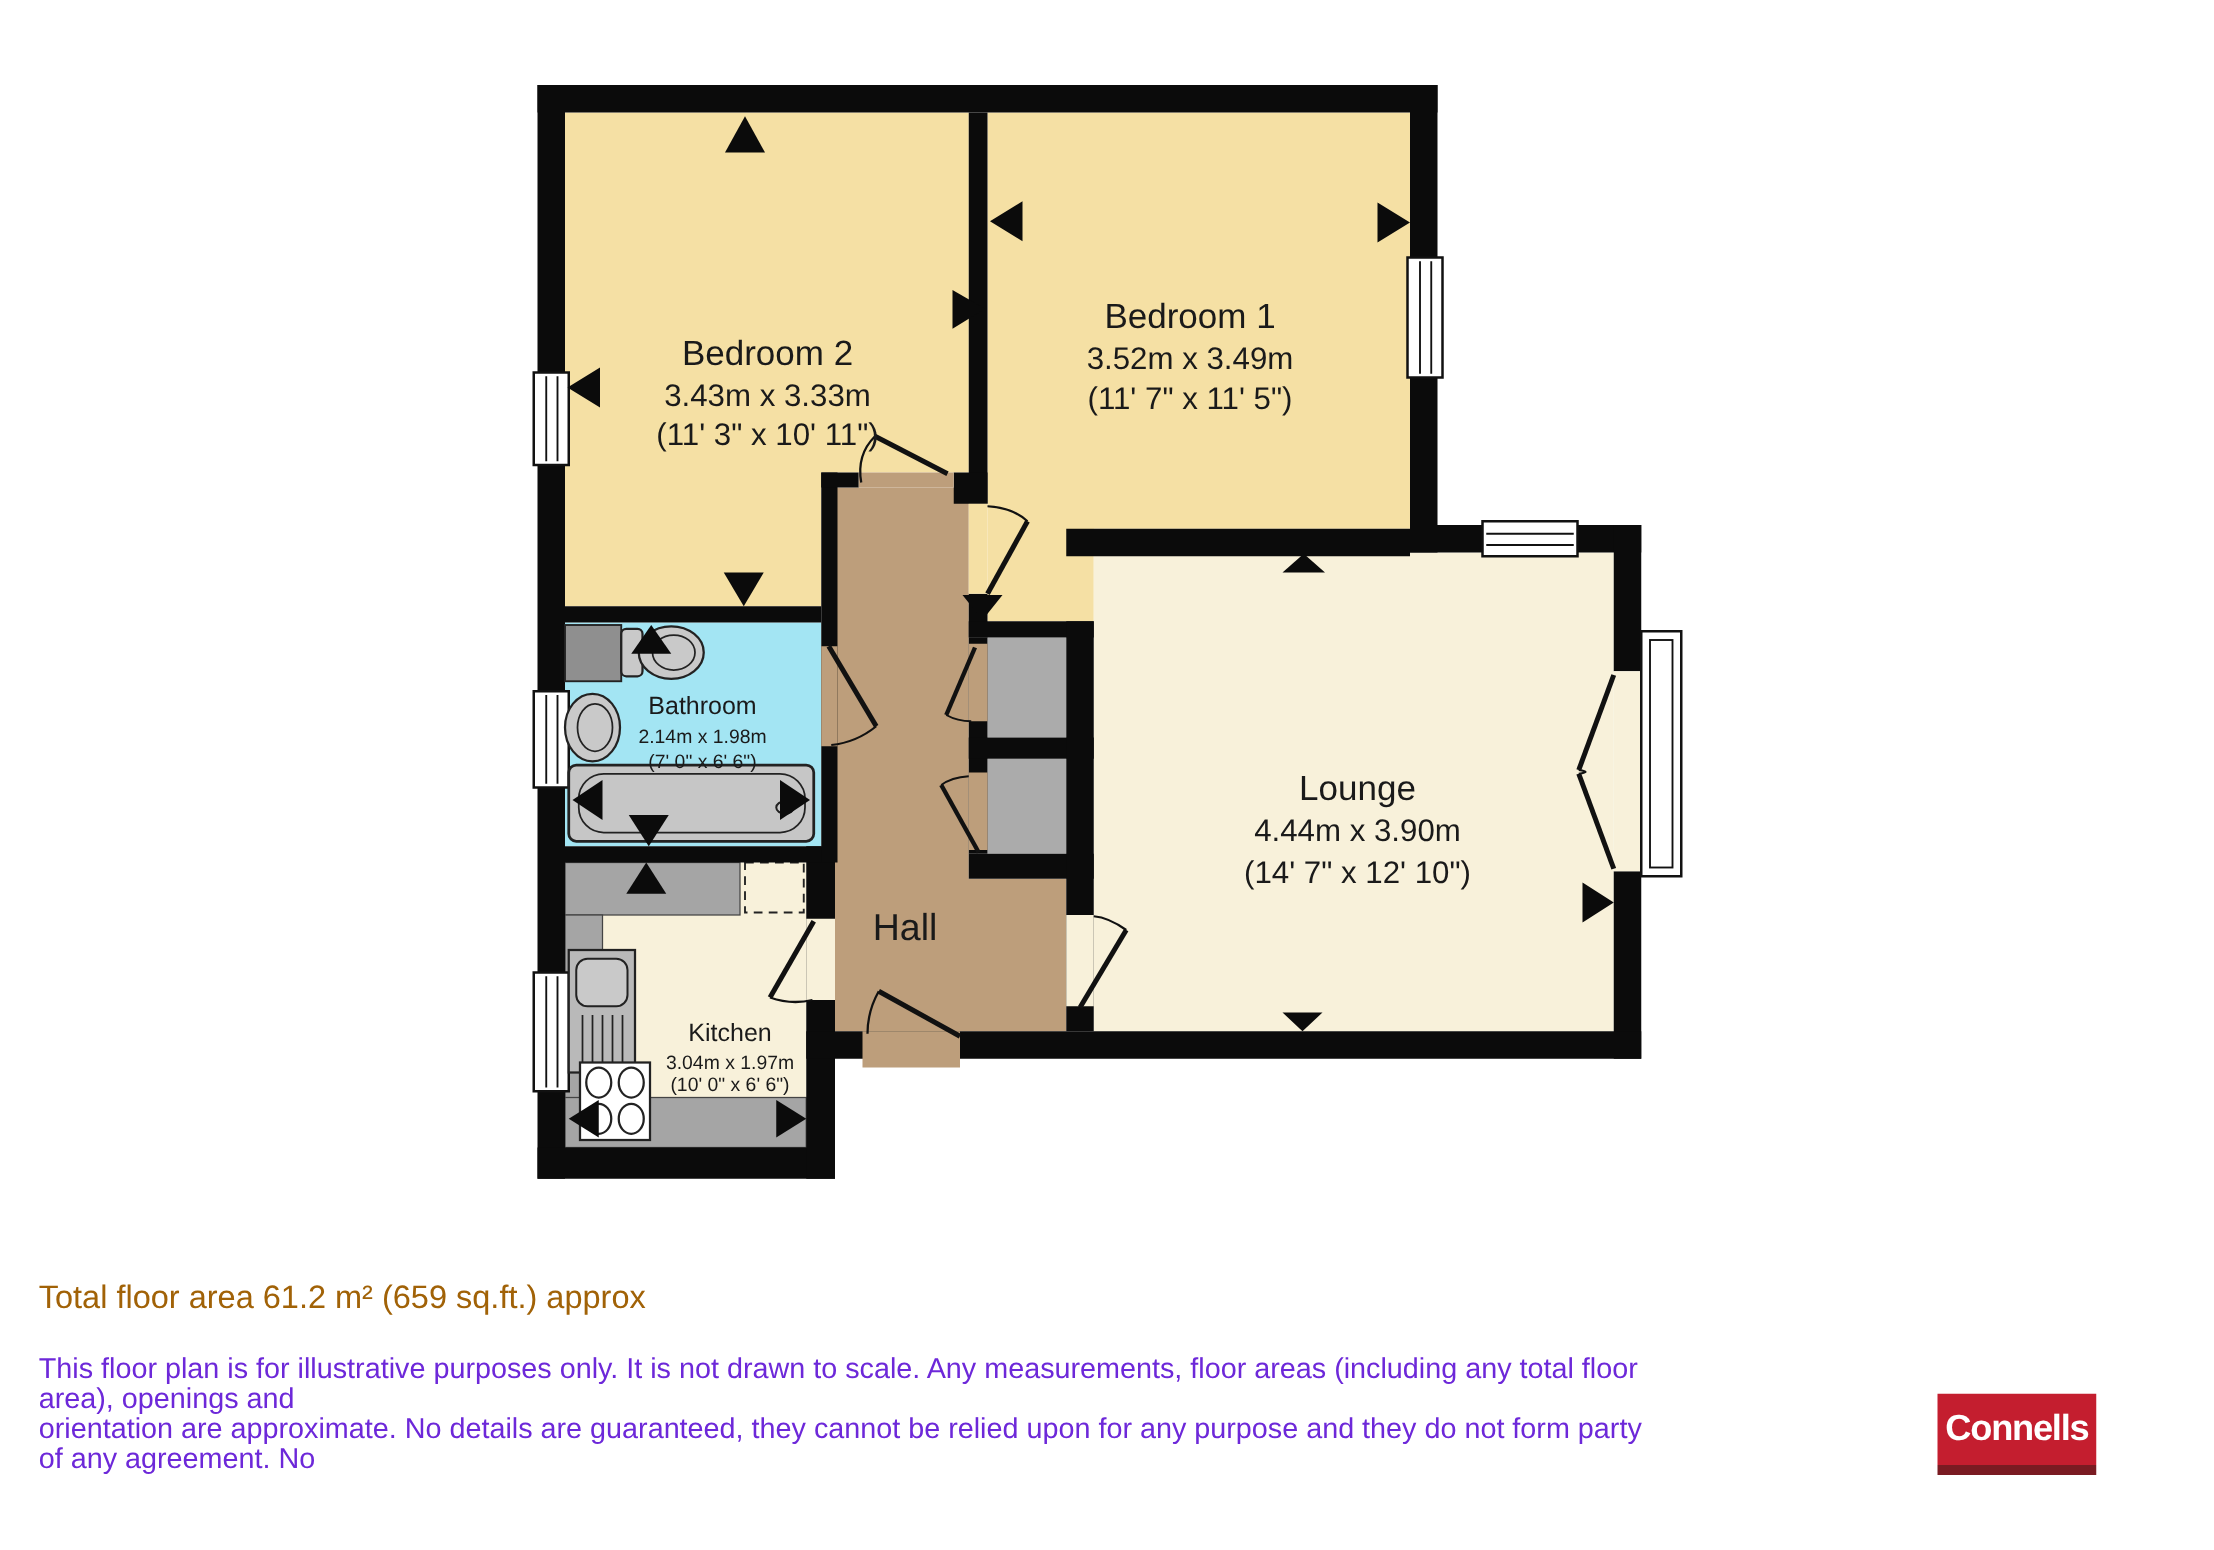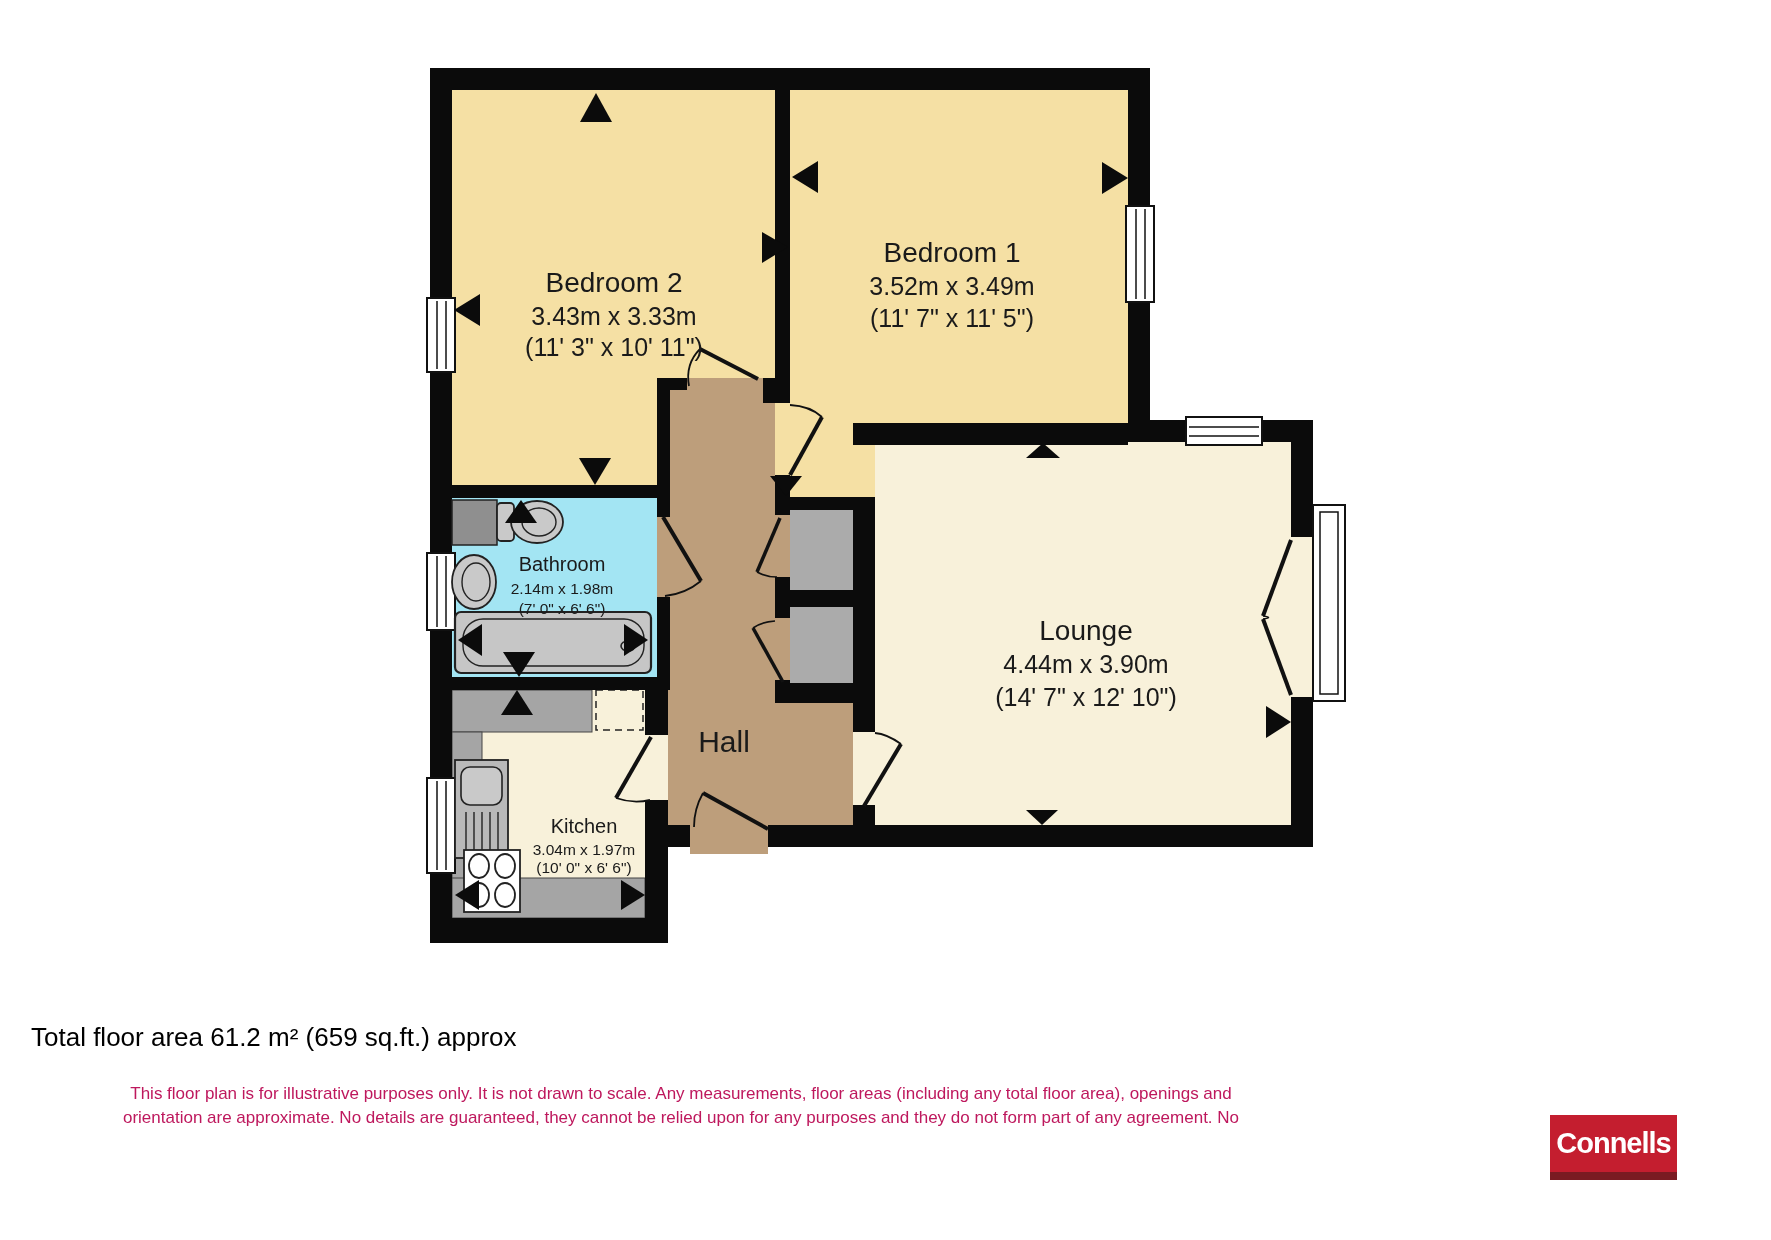--- a/index.html
+++ b/index.html
@@ -8,25 +8,25 @@
     font-family:"Liberation Sans", sans-serif;overflow:hidden;
   }
   #plan-svg{position:absolute;left:0;top:0;}
   .room-title{font-size:28px;fill:#1a1a1a;}
   .room-dim{font-size:25px;fill:#1a1a1a;}
   .room-title-sm{font-size:20px;fill:#1a1a1a;}
   .room-dim-sm{font-size:15.5px;fill:#1a1a1a;}
   .hall-title{font-size:30px;fill:#1a1a1a;}
   svg text{text-anchor:middle;}
   .footer-title{
-    position:absolute;left:31px;top:1022px;font-size:26px;color:#000000;
+    position:absolute;left:31px;top:1022px;font-size:26px;color:#a16207;
   }
   .footer-disclaimer{
-    position:absolute;left:31px;top:1082px;font-size:17px;color:#be185d;
-    line-height:24px;width:1300px;text-align:center;
+    position:absolute;left:31px;top:1082px;font-size:23px;color:#6d28d9;
+    line-height:24px;width:1300px;
   }
   .logo{
     position:absolute;left:1550px;top:1115px;width:127px;height:65px;
   }
   .logo-box{
     width:127px;height:57px;display:flex;align-items:center;justify-content:center;
   }
   .logo-box span{color:#fff;font-size:29px;font-weight:bold;letter-spacing:-1px;}
   .logo-strip{width:127px;height:8px;}
 </style>
@@ -240,21 +240,21 @@
     <text class="room-dim" x="1086" y="673">4.44m x 3.90m</text>
     <text class="room-dim" x="1086" y="706">(14' 7" x 12' 10")</text>
 
     <text class="hall-title" x="724" y="752">Hall</text>
   </g>
 </svg>
 
 <div class="footer-title">Total floor area 61.2 m² (659 sq.ft.) approx</div>
 <div class="footer-disclaimer">
   <div>This floor plan is for illustrative purposes only. It is not drawn to scale. Any measurements, floor areas (including any total floor area), openings and</div>
-  <div>orientation are approximate. No details are guaranteed, they cannot be relied upon for any purposes and they do not form part of any agreement. No</div>
+  <div>orientation are approximate. No details are guaranteed, they cannot be relied upon for any purpose and they do not form party of any agreement. No</div>
 </div>
 
 <div class="logo">
   <div class="logo-box" style="background:#C41E2F;">
     <span>Connells</span>
   </div>
   <div class="logo-strip" style="background:#7A1B22;"></div>
 </div>
 
 </body></html>

